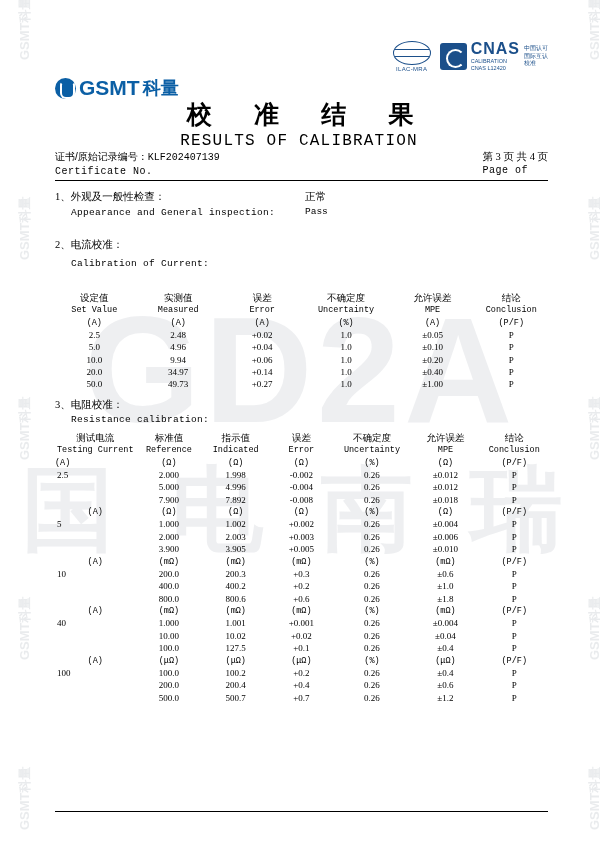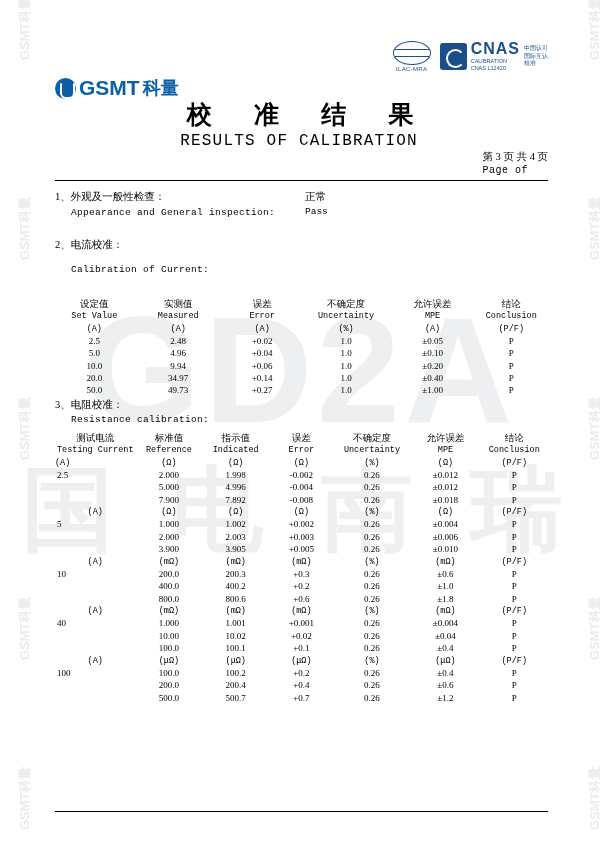--- a/index.html
+++ b/index.html
@@ -289,41 +289,45 @@
       </div>
       <div class="cnas-cn" style="white-space:pre-line">中国认可
 国际互认
 校准</div>
     </div>
   </div>
 
   <div class="title-cn">校 准 结 果</div>
   <div class="title-en">RESULTS OF CALIBRATION</div>
 
+  <div class="certline">
+    <div><span class="no">证书/原始记录编号：</span><span class="mono" style="font-size:10px">KLF202407139</span></div>
+    <div class="en">Certificate No.</div>
+  </div>
   <div class="pageline">
     <div>第 3 页  共 4 页</div>
     <div class="en">Page         of</div>
   </div>
   <div class="hr"></div>
   <div class="hr2"></div>
 
   <div class="sec" style="top:190px;">
     <div style="position:relative;">
       <span>1、</span><span class="sec-title-cn">外观及一般性检查：</span>
       <span class="inline-val">正常</span>
     </div>
     <div style="position:relative; margin-top:2px;">
       <span class="sec-title-en">Appearance and General inspection:</span>
       <span class="inline-val mono" style="font-size:9.5px">Pass</span>
     </div>
   </div>
 
   <div class="sec" style="top:238px;">
     <div><span>2、</span><span class="sec-title-cn">电流校准：</span></div>
-    <div class="sec-title-en" style="margin-top:12px;">Calibration of Current:</div>
+    <div class="sec-title-en" style="margin-top:6px;">Calibration of Current:</div>
     <table class="grid" style="margin-top:22px;">
       <colgroup>
         <col style="width:15%">
           <col style="width:17%">
           <col style="width:15%">
           <col style="width:17%">
           <col style="width:16%">
           <col style="width:14%">
       </colgroup>
       <thead>
@@ -588,21 +592,21 @@
           <td>10.00</td>
           <td>10.02</td>
           <td>+0.02</td>
           <td>0.26</td>
           <td>±0.04</td>
           <td>P</td>
         </tr>
         <tr>
           <td></td>
           <td>100.0</td>
-          <td>100.1</td>
+          <td>127.5</td>
           <td>+0.1</td>
           <td>0.26</td>
           <td>±0.4</td>
           <td>P</td>
         </tr>
 
         <tr class="unitrow">
           <td>(A)</td>
           <td>(μΩ)</td>
           <td>(μΩ)</td>

